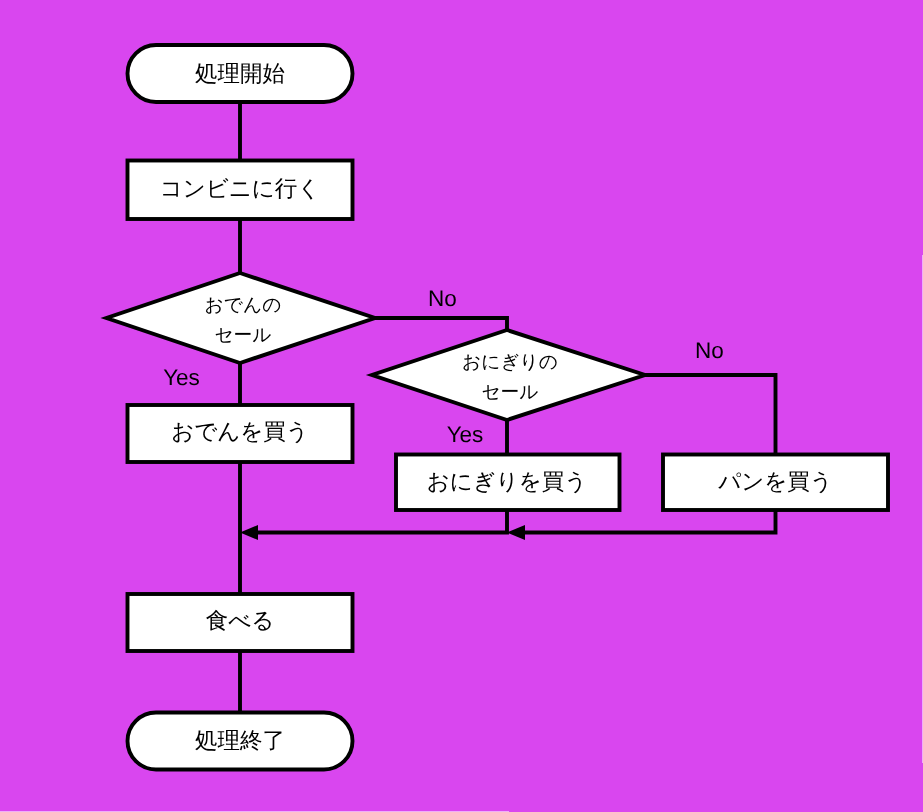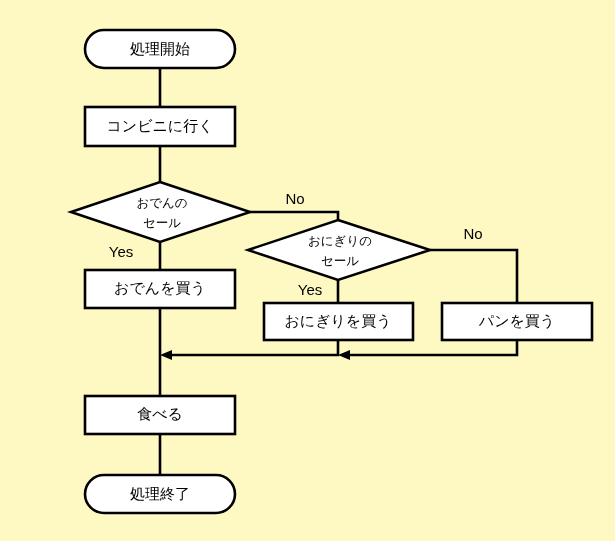--- a/index.html
+++ b/index.html
@@ -7,21 +7,21 @@
     padding: 0;
     background: #ffffff;
   }
   body {
     font-family: "Liberation Sans", sans-serif;
   }
   #flowchart-canvas {
     position: relative;
     width: 615px;
     height: 541px;
-    background: #fef9c3;
+    background: #d946ef;
     overflow: hidden;
   }
   #flow-svg {
     position: absolute;
     left: 0;
     top: 0;
     width: 615px;
     height: 541px;
   }
   .shape-text {

